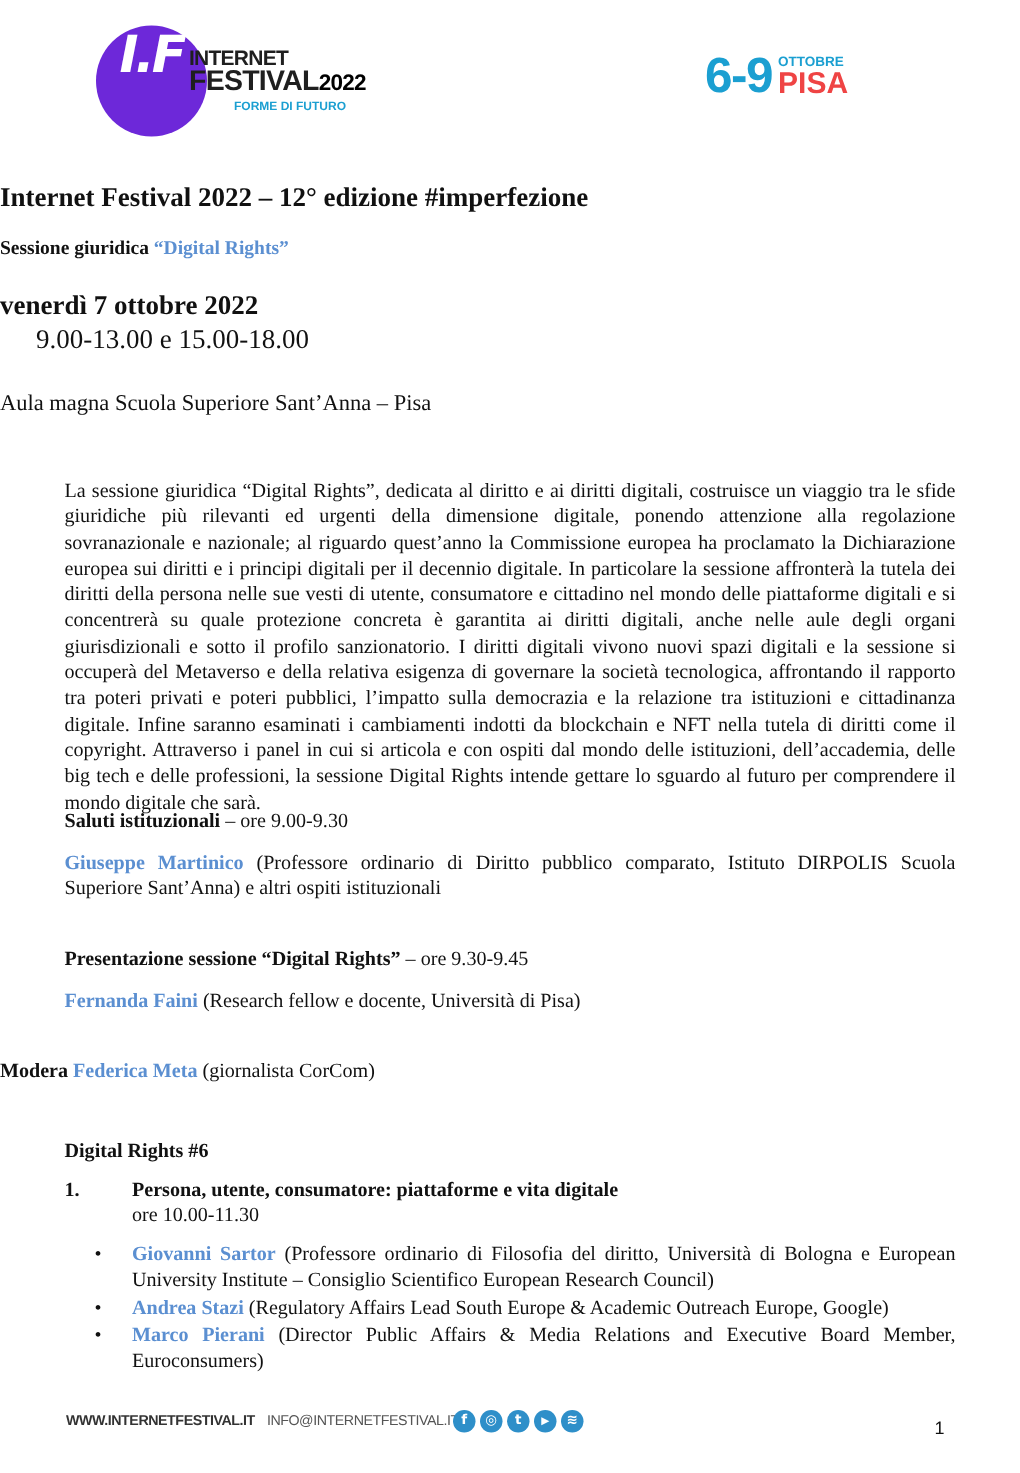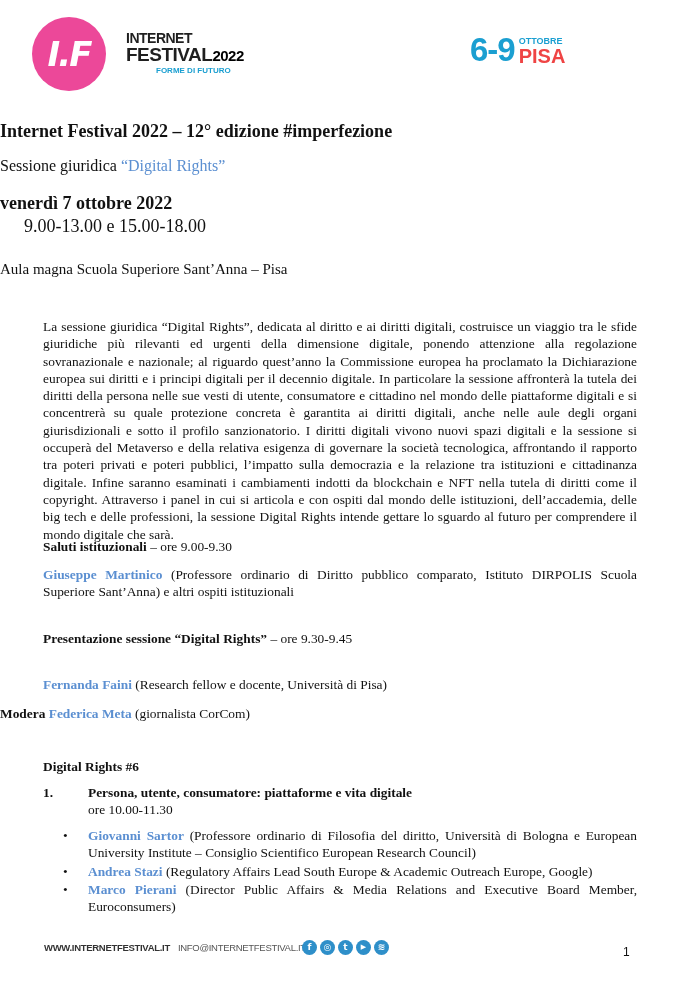--- a/index.html
+++ b/index.html
@@ -1,40 +1,40 @@
 <!DOCTYPE html>
 <html><head>
 <meta charset="utf-8">
 <style>
   html, body { margin: 0; padding: 0; background: #ffffff; }
   body { width: 680px; height: 982px; position: relative; overflow: hidden;
          font-family: "Liberation Serif", "DejaVu Serif", serif; color: #111; }
   .abs { position: absolute; }
 
   
-  .logo-circle { left: 32px; top: 17px; width: 74px; height: 74px; border-radius: 50%;
-                 background: #ec4899; display: flex; align-items: center; justify-content: center; }
+  .logo-circle { left: 64px; top: 17px; width: 74px; height: 74px; border-radius: 50%;
+                 background: #6d28d9; display: flex; align-items: flex-start; justify-content: center; }
   .logo-circle span { color: #fff; font-family: "DejaVu Sans", sans-serif; font-weight: bold;
                       font-style: italic; font-size: 34px; letter-spacing: -2px; }
   .logo-text { left: 126px; top: 31px; font-family: "Liberation Sans", sans-serif; line-height: 1; }
   .logo-text .l1 { font-weight: bold; font-size: 14px; color: #1f1f1f; letter-spacing: -0.5px; display: block; }
   .logo-text .l2 { font-weight: bold; font-size: 19px; color: #1f1f1f; letter-spacing: -0.5px; display: block; }
   .logo-text .yr { font-weight: bold; color: #000000; font-size: 15px; }
   .logo-text .l3 { display: block; font-weight: bold; font-size: 8px; color: #1b9fd1; margin-top: 3px; margin-left: 30px; }
 
   .dates { left: 470px; top: 33px; font-family: "Liberation Sans", sans-serif; line-height: 1; display: flex; align-items: flex-end; }
   .dates .big { font-size: 33px; font-weight: bold; color: #1b9fd1; letter-spacing: -1px; }
   .dates .right { margin-left: 4px; display: flex; flex-direction: column; }
   .dates .month { font-size: 9px; font-weight: bold; color: #1b9fd1; }
   .dates .city { font-size: 20px; font-weight: bold; color: #ef4444; }
 
   
   .center { left: 0; width: 680px; text-align: left; }
   .t1 { top: 121px; font-size: 18px; font-weight: bold; }
-  .t2 { top: 157px; font-size: 16px; font-weight: normal; }
+  .t2 { top: 157px; font-size: 13px; font-weight: bold; }
   .t3 { top: 193px; font-size: 18px; font-weight: bold; }
   .t4 { top: 216px; font-size: 18px; font-weight: normal; margin-left: 24px; }
   .t5 { top: 261px; font-size: 15px; }
   .blue { color: #5b8fd1; }
 
   .body-p { left: 43px; top: 318px; width: 594px; font-size: 13.4px; line-height: 17.3px; text-align: justify; }
   .line { left: 43px; width: 594px; font-size: 13.4px; line-height: 17.3px; }
   .b { font-weight: bold; }
   .justify { text-align: justify; }
   .num { position: absolute; left: 43px; top: 785px; font-size: 13.4px; font-weight: bold; }
@@ -88,21 +88,21 @@
 <div class="abs line" style="top:538px;">
   <span class="b">Saluti istituzionali</span><span> – ore 9.00-9.30</span>
 </div>
 <div class="abs line justify" style="top:566px;">
   <span class="b blue">Giuseppe Martinico</span><span> (Professore ordinario di Diritto pubblico comparato, Istituto DIRPOLIS Scuola Superiore Sant’Anna) e altri ospiti istituzionali</span>
 </div>
 
 <div class="abs line" style="top:630px;">
   <span class="b">Presentazione sessione “Digital Rights”</span><span> – ore 9.30-9.45</span>
 </div>
-<div class="abs line" style="top:676px;">
+<div class="abs line" style="top:658px;">
   <span class="b blue">Fernanda Faini</span><span> (Research fellow e docente, Università di Pisa)</span>
 </div>
 
 <div class="abs center" style="top:706px; font-size:13.4px;">
   <span class="b">Modera </span><span class="b blue">Federica Meta</span><span> (giornalista CorCom)</span>
 </div>
 
 <div class="abs line b" style="top:758px;">Digital Rights #6</div>
 <span class="num">1.</span>
 <span class="ptitle">Persona, utente, consumatore: piattaforme e vita digitale</span>

